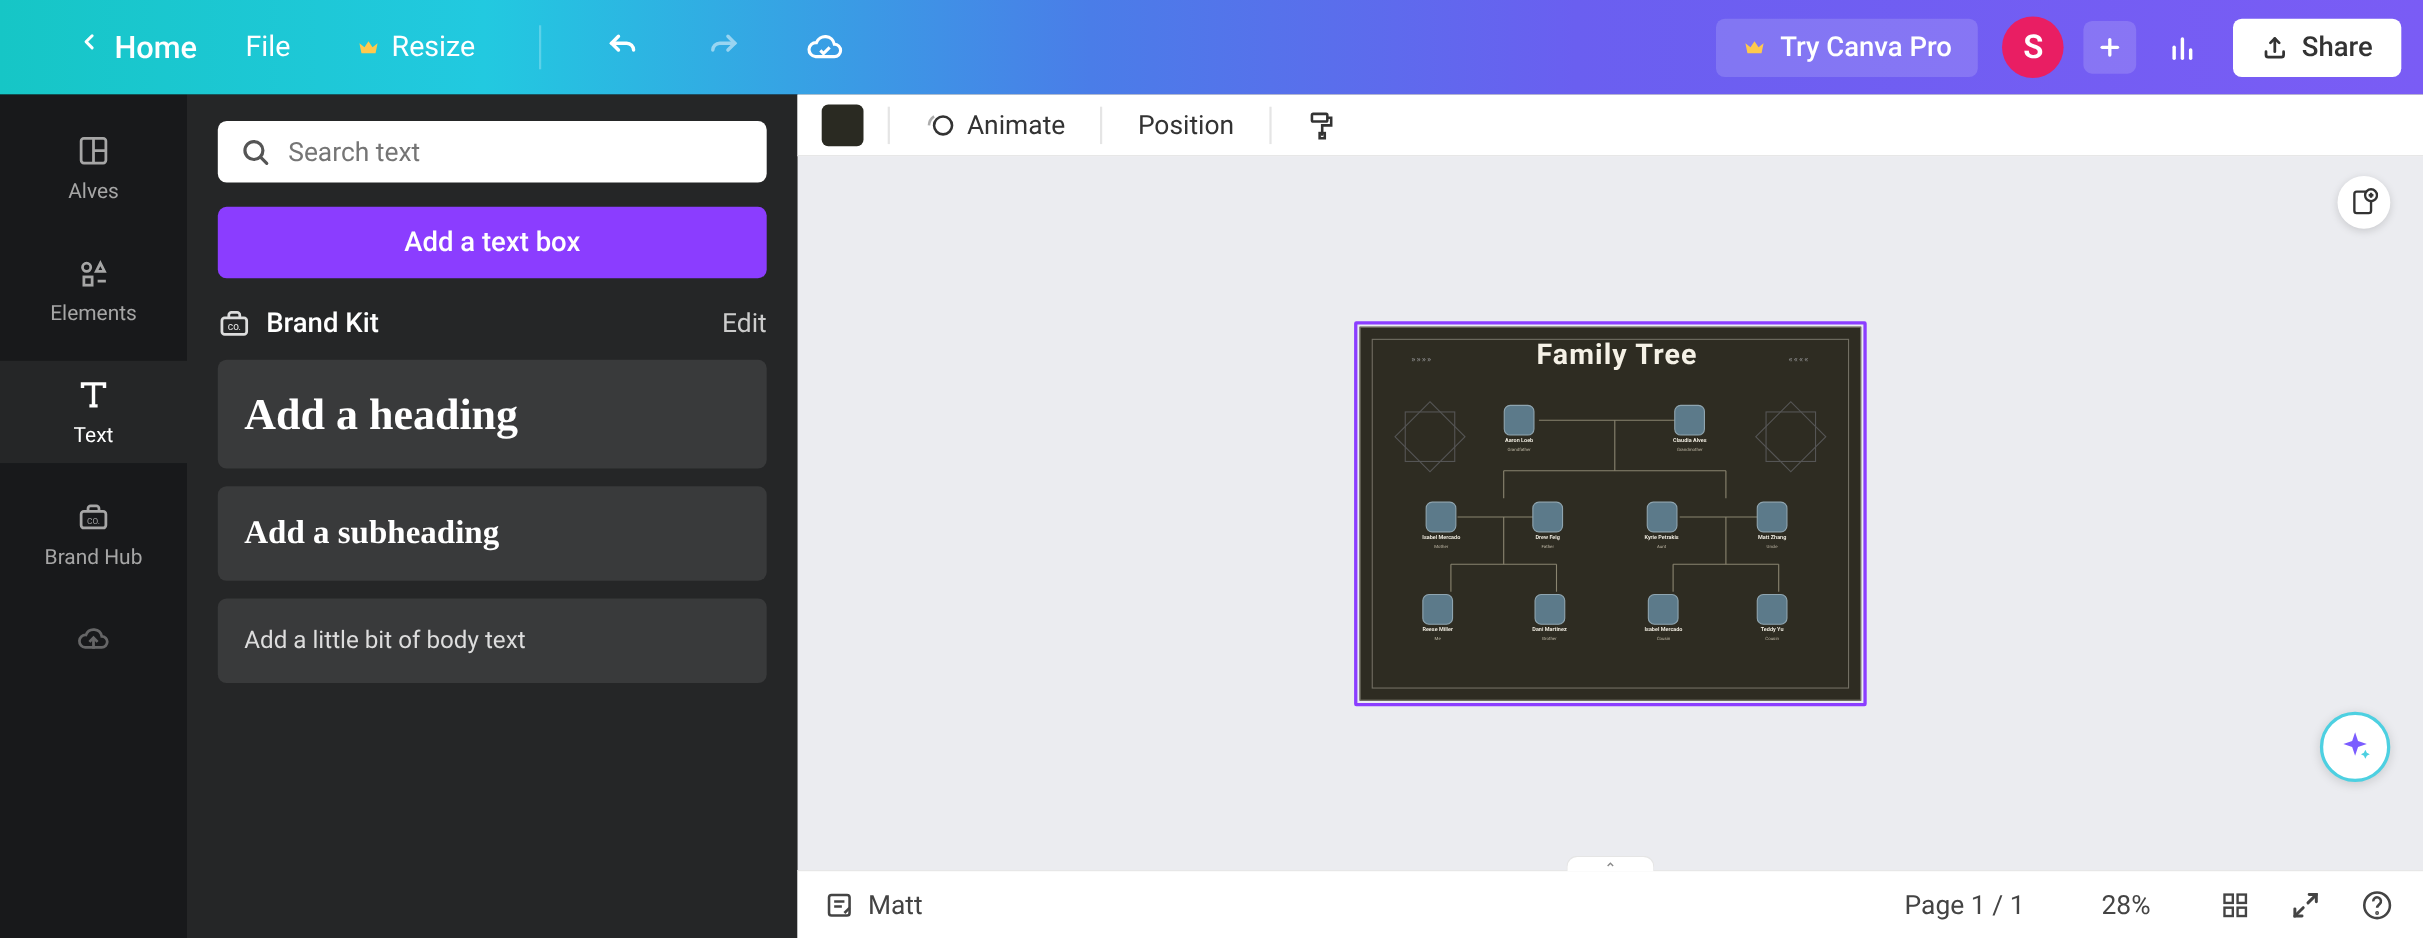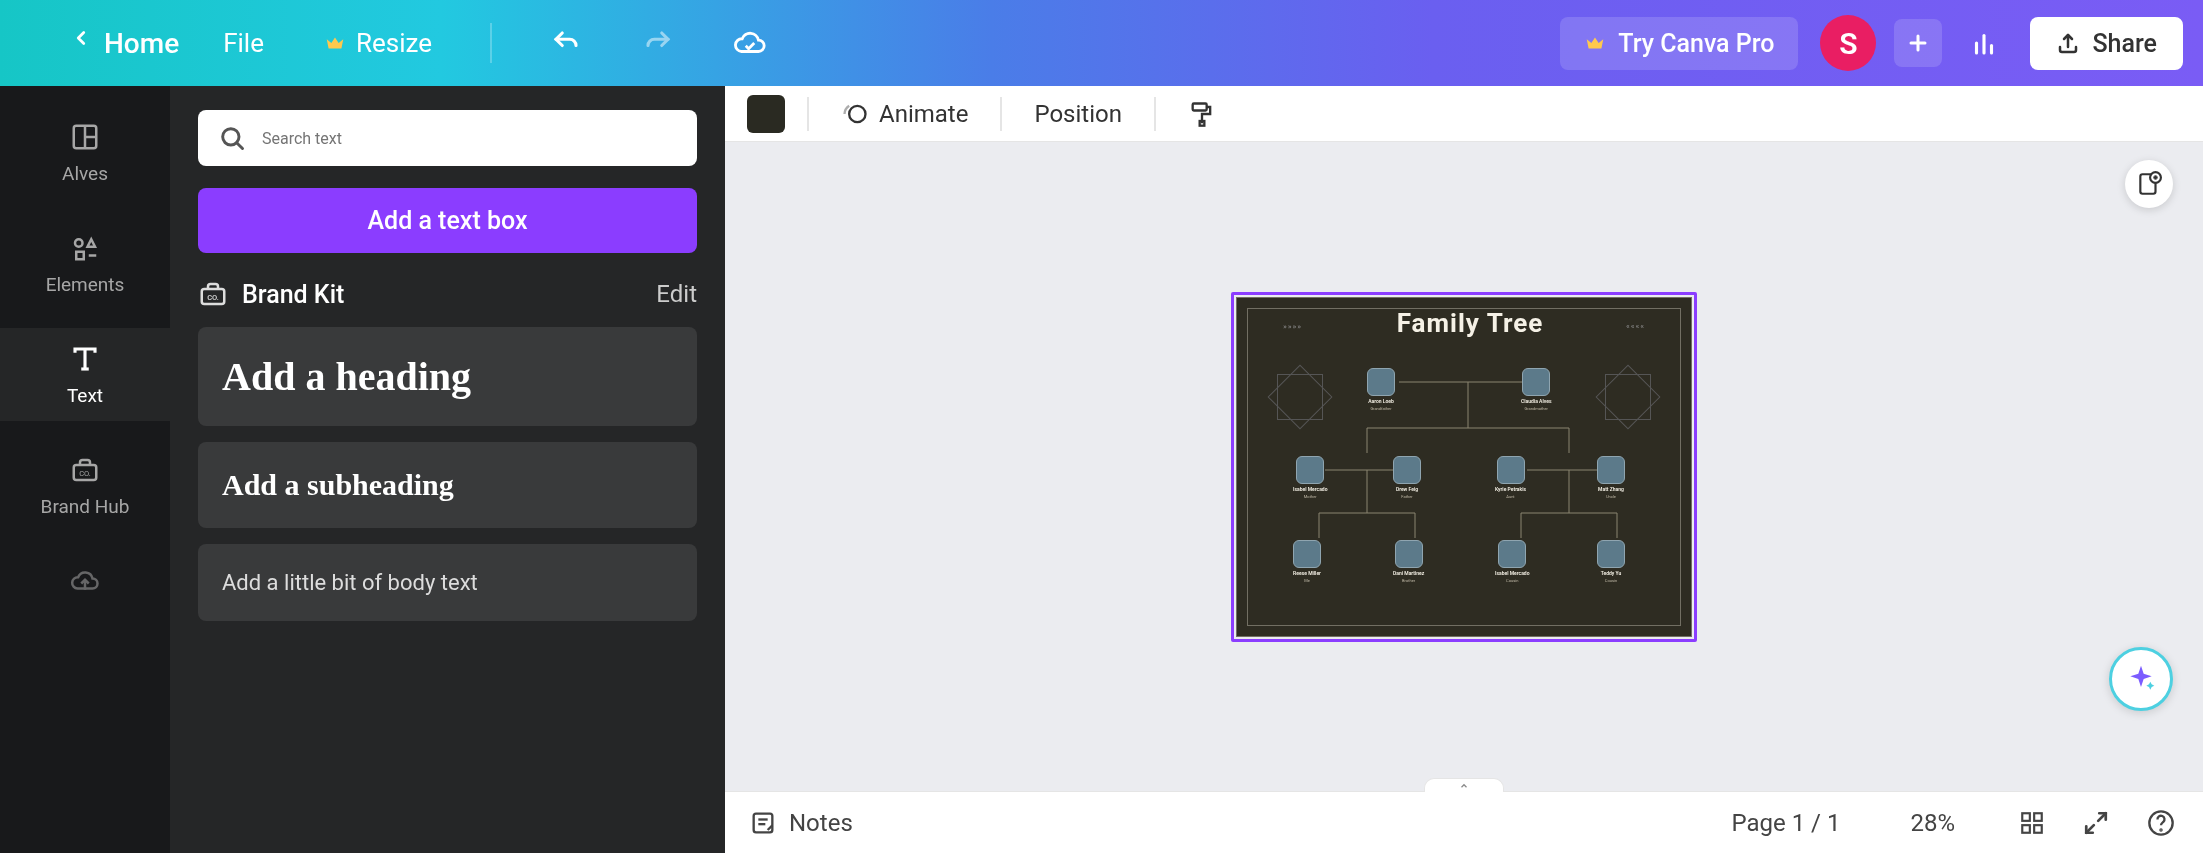--- a/index.html
+++ b/index.html
@@ -35,21 +35,21 @@
 
 
 .rail { width:170px; background:#18191b; display:flex; flex-direction:column; align-items:center; padding-top:20px; gap:18px; position:relative;}
 .rail .rail-item { display:flex; flex-direction:column; align-items:center; gap:8px; color:#a6a6a6; padding:14px 8px; width:100%; cursor:pointer; font-size:19px;}
 .rail .rail-item.active { color:#fff; background:#252627; border-radius:0;}
 .rail .rail-icon { width:34px; height:34px; display:flex; align-items:center; justify-content:center;}
 
 
 .sidepanel { width:555px; background:#252627; padding:24px 28px; color:#fff; overflow-y:auto; position:relative;}
 .search { display:flex; align-items:center; background:#fff; border-radius:8px; padding:14px 20px; gap:16px; margin-bottom:22px;}
-.search input { border:none; outline:none; font-size:16px; flex:1; color:#333; background:transparent;}
+.search input { border:none; outline:none; font-size:24px; flex:1; color:#333; background:transparent;}
 .addtext { background:#8b3dff; color:#fff; text-align:center; padding:18px; border-radius:8px; font-size:25px; font-weight:500; cursor:pointer; margin-bottom:26px;}
 .brandkit { display:flex; align-items:center; justify-content:space-between; margin-bottom:18px;}
 .brandkit .bk-left { display:flex; align-items:center; gap:14px; font-size:25px; font-weight:500;}
 .brandkit .bk-edit { font-size:24px; color:#ccc; cursor:pointer;}
 .textopt { background:#393a3b; border-radius:8px; padding:26px 24px; margin-bottom:16px; cursor:pointer;}
 .textopt.heading { font-family: Georgia, 'Times New Roman', serif; font-size:40px; font-weight:800;}
 .textopt.subheading { font-family: Georgia, serif; font-size:30px; font-weight:600;}
 .textopt.body { font-size:22px; color:#ddd;}
 
 
@@ -369,21 +369,21 @@
               <polyline points="6 15 12 9 18 15"></polyline>
             </svg>
         </div>
         <div class="notes">
           <svg width="28" height="28" viewBox="0 0 24 24" fill="none" stroke="#444" stroke-width="2">
               <rect x="4" y="4" width="16" height="16" rx="2"></rect>
               <line x1="8" y1="9" x2="16" y2="9"></line>
               <line x1="8" y1="13" x2="14" y2="13"></line>
               <path d="M16 18l4-4"></path>
             </svg>
-          <span>Notes</span>
+          <span>Matt</span>
         </div>
         <div class="spacer"></div>
         <div class="meta">Page 1 / 1</div>
         <div class="meta" style="margin-left:40px">28%</div>
         <div class="iconbtn" style="margin-left:30px">
           <svg width="26" height="26" viewBox="0 0 24 24" fill="none" stroke="#444" stroke-width="2">
               <rect x="3" y="3" width="7" height="7"></rect>
               <rect x="14" y="3" width="7" height="7"></rect>
               <rect x="3" y="14" width="7" height="7"></rect>
               <rect x="14" y="14" width="7" height="7"></rect>

